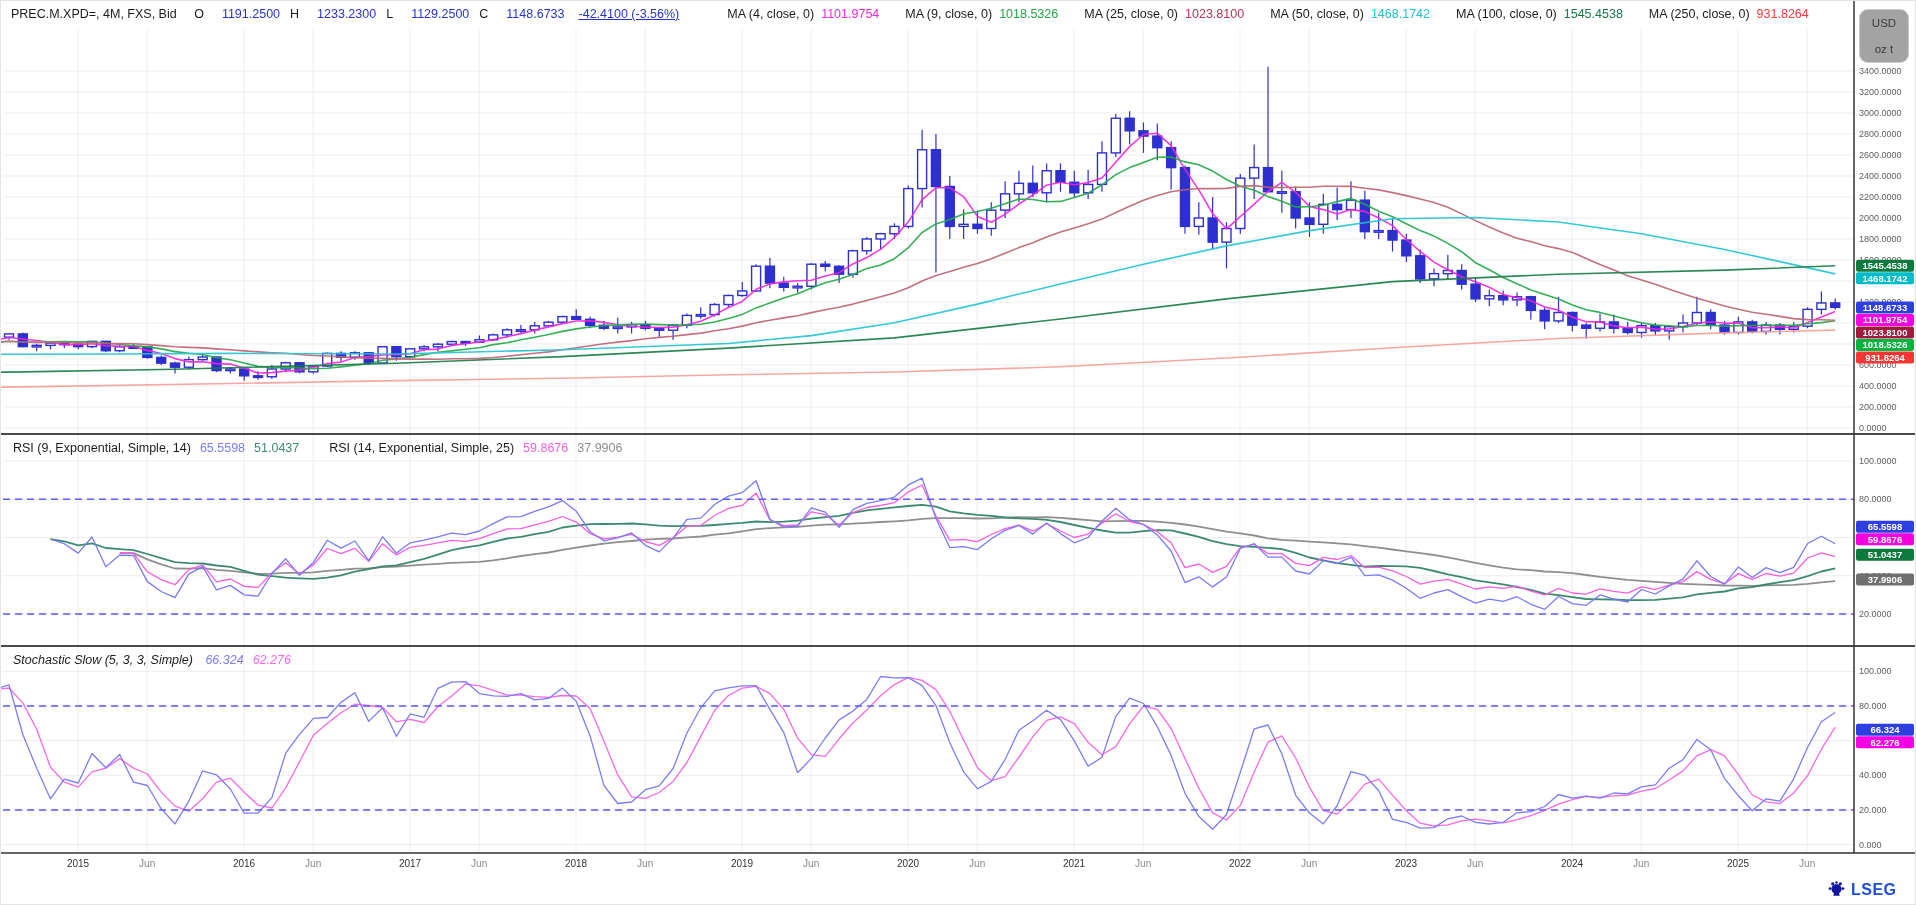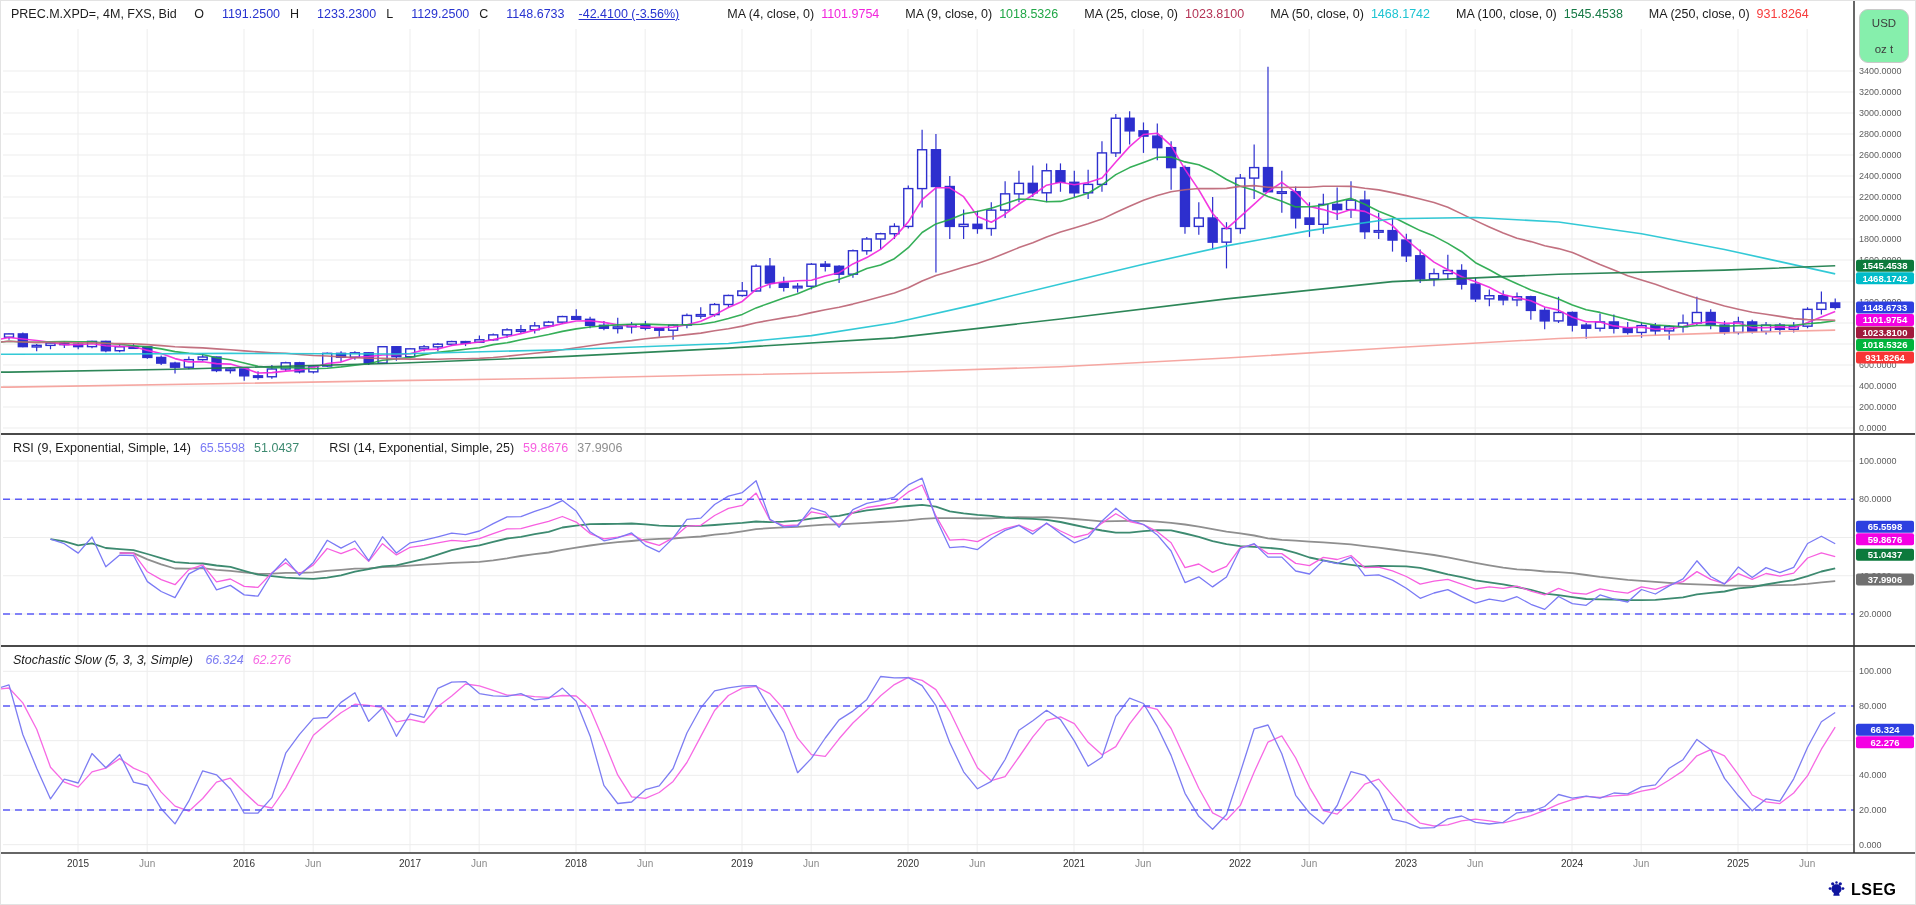--- a/index.html
+++ b/index.html
@@ -12,21 +12,21 @@
   .lg-field{margin-right:10px;}
   .lg-label{color:#1c1c1c;}
   .lg-val{margin-left:18px;}
   .lg-change{margin-left:4px;margin-right:48px;text-decoration:underline;}
   .lg-ma{margin-right:26px;}
   .lg-ma .lg-val{margin-left:7px;}
   .lg-group{margin-right:30px;}
   .lg-group .lg-val{margin-left:9px;}
   #unit-box{position:absolute;left:1858px;top:8px;width:50px;height:54px;border:1px solid #c9c9c9;
             border-radius:9px;text-align:center;font-size:11.5px;color:#3c3c3c;z-index:6;
-            display:flex;flex-direction:column;justify-content:space-between;padding:7px 0;box-sizing:border-box;background:#86efac;}
+            display:flex;flex-direction:column;justify-content:space-between;padding:7px 0;box-sizing:border-box;background:#a3a3a3;}
   #lseg-logo{position:absolute;left:1826px;top:879px;display:flex;align-items:center;z-index:6;}
   #lseg-logo .logo-text{font-size:16px;font-weight:bold;letter-spacing:0.5px;margin-left:5px;}
 </style>
 </head>
 <body>
 
 <div id="app">
   <svg id="chart-svg" width="1916" height="905">
       <g>
         <line x1="77" y1="28" x2="77" y2="852" stroke="#ededed" stroke-width="1"></line>
@@ -508,15 +508,15 @@
     <svg width="19" height="19" viewBox="0 0 20 20">
       <g fill="#10159f">
         <circle cx="6" cy="4" r="1.7"></circle>
           <circle cx="14" cy="4" r="1.7"></circle>
         <circle cx="3.2" cy="9" r="1.5"></circle>
           <circle cx="16.8" cy="9" r="1.5"></circle>
         <path d="M10 4.5c-3.2 0-5.3 2.2-5.3 5 0 2.1 1.2 3.6 2.6 4.3l-.7 2.7h6.8l-.7-2.7c1.4-.7 2.6-2.2 2.6-4.3 0-2.8-2.1-5-5.3-5z"></path>
         <circle cx="10" cy="2.6" r="1.3"></circle>
       </g>
     </svg>
-    <span class="logo-text" style="color: #000000; text-align: center;">LSEG</span>
+    <span class="logo-text" style="color: #1d4ed8; text-align: center;">LSEG</span>
   </div>
 </div>
 
 </body></html>

